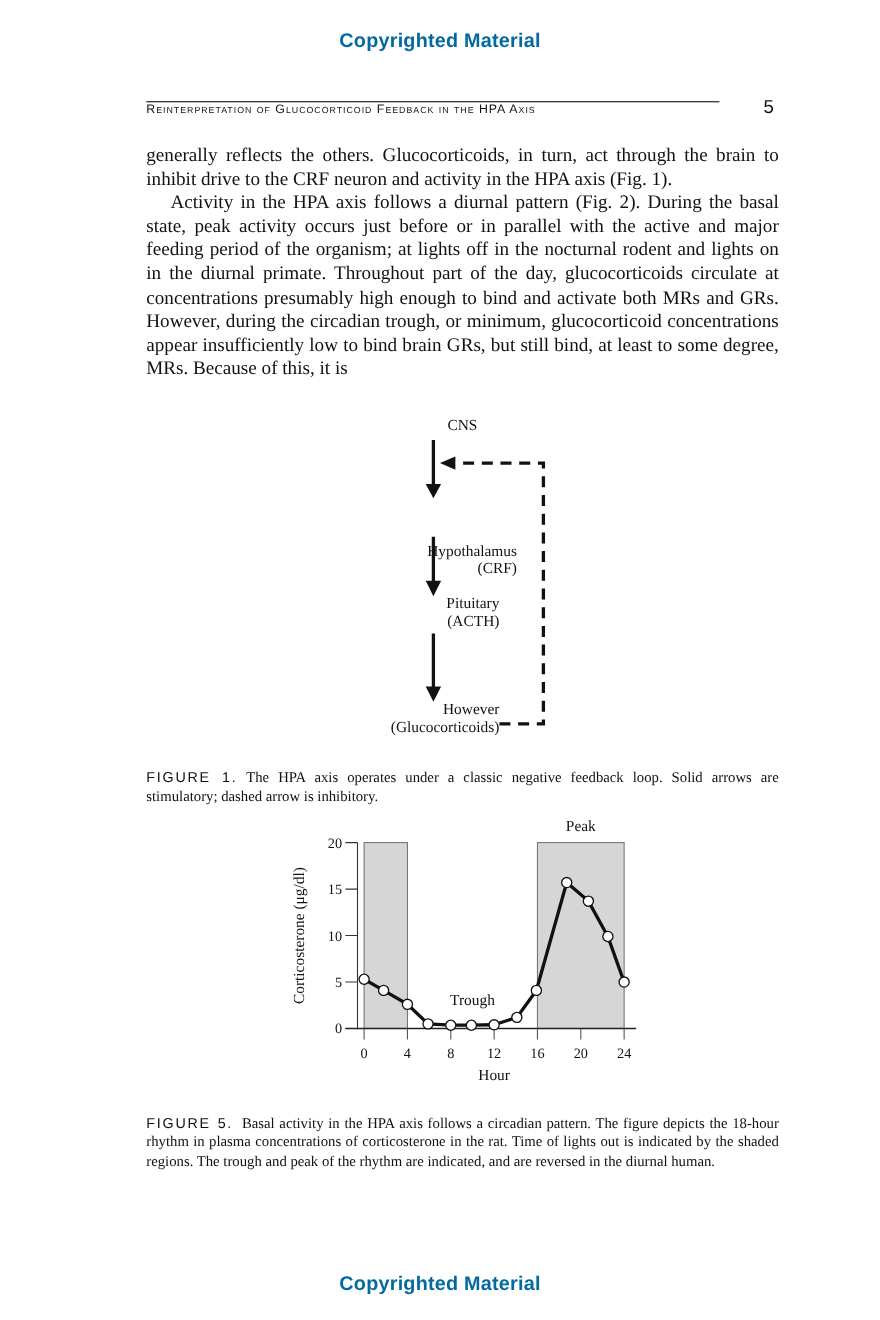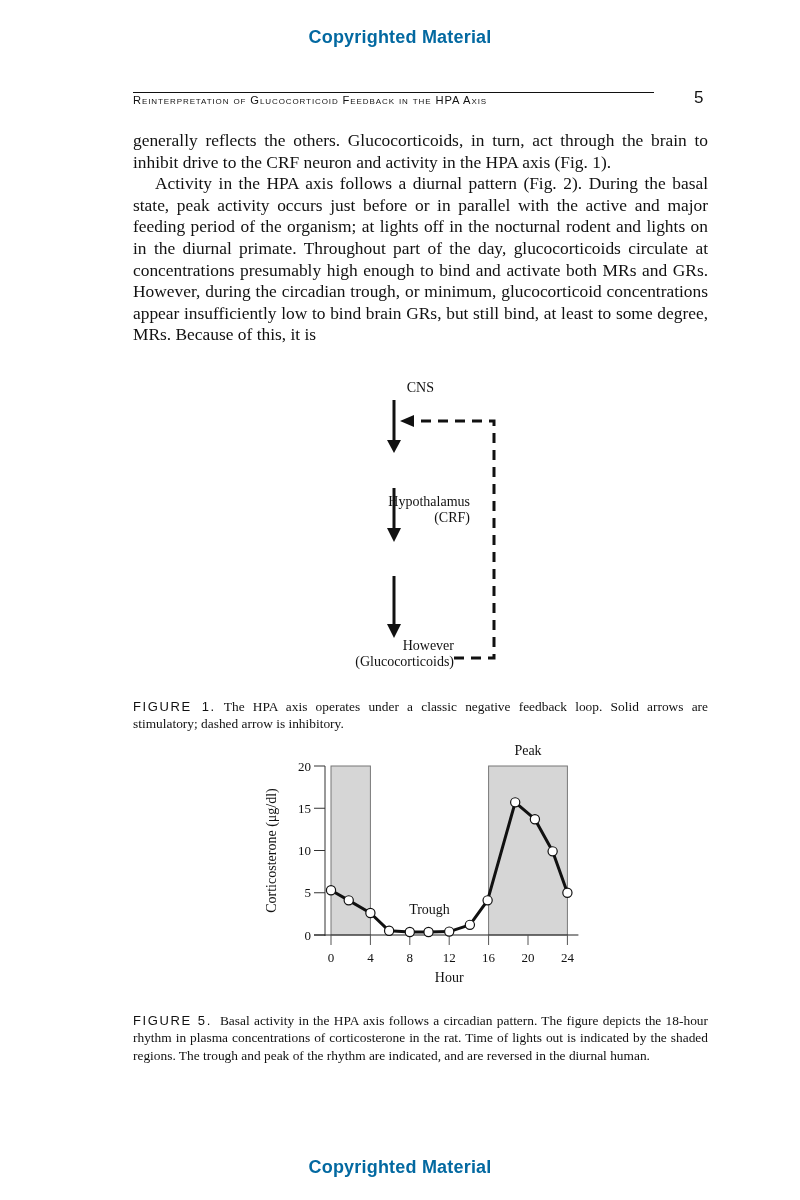--- a/index.html
+++ b/index.html
@@ -51,20 +51,24 @@
 
     <polyline points="124,288 164,288 164,51 84,51" fill="none" stroke="#111" stroke-width="3" stroke-dasharray="10,7"></polyline>
     <polygon points="70,51 84,45 84,57" fill="#111"></polygon>
   </svg>
   <div class="fig-label" style="left:24px; top:10px; width:80px;">
     <span>CNS</span>
   </div>
   <div class="fig-label" style="left:20px; top:83px; width:120px;margin-top:41px;">
     <div>Hypothalamus</div>
     <div>(CRF)</div>
+  </div>
+  <div class="fig-label" style="left:4px; top:172px; width:120px;">
+    <div>Pituitary</div>
+    <div>(ACTH)</div>
   </div>
   <div class="fig-label" style="left:4px; top:268px; width:120px;">
     <div>However</div>
     <div>(Glucocorticoids)</div>
   </div>
 </div>
 
 <div class="caption caption1">
   <span class="fig-num">FIGURE 1.</span><span>The HPA axis operates under a classic negative feedback loop. Solid arrows are stimulatory; dashed arrow is inhibitory.</span>
 </div>

